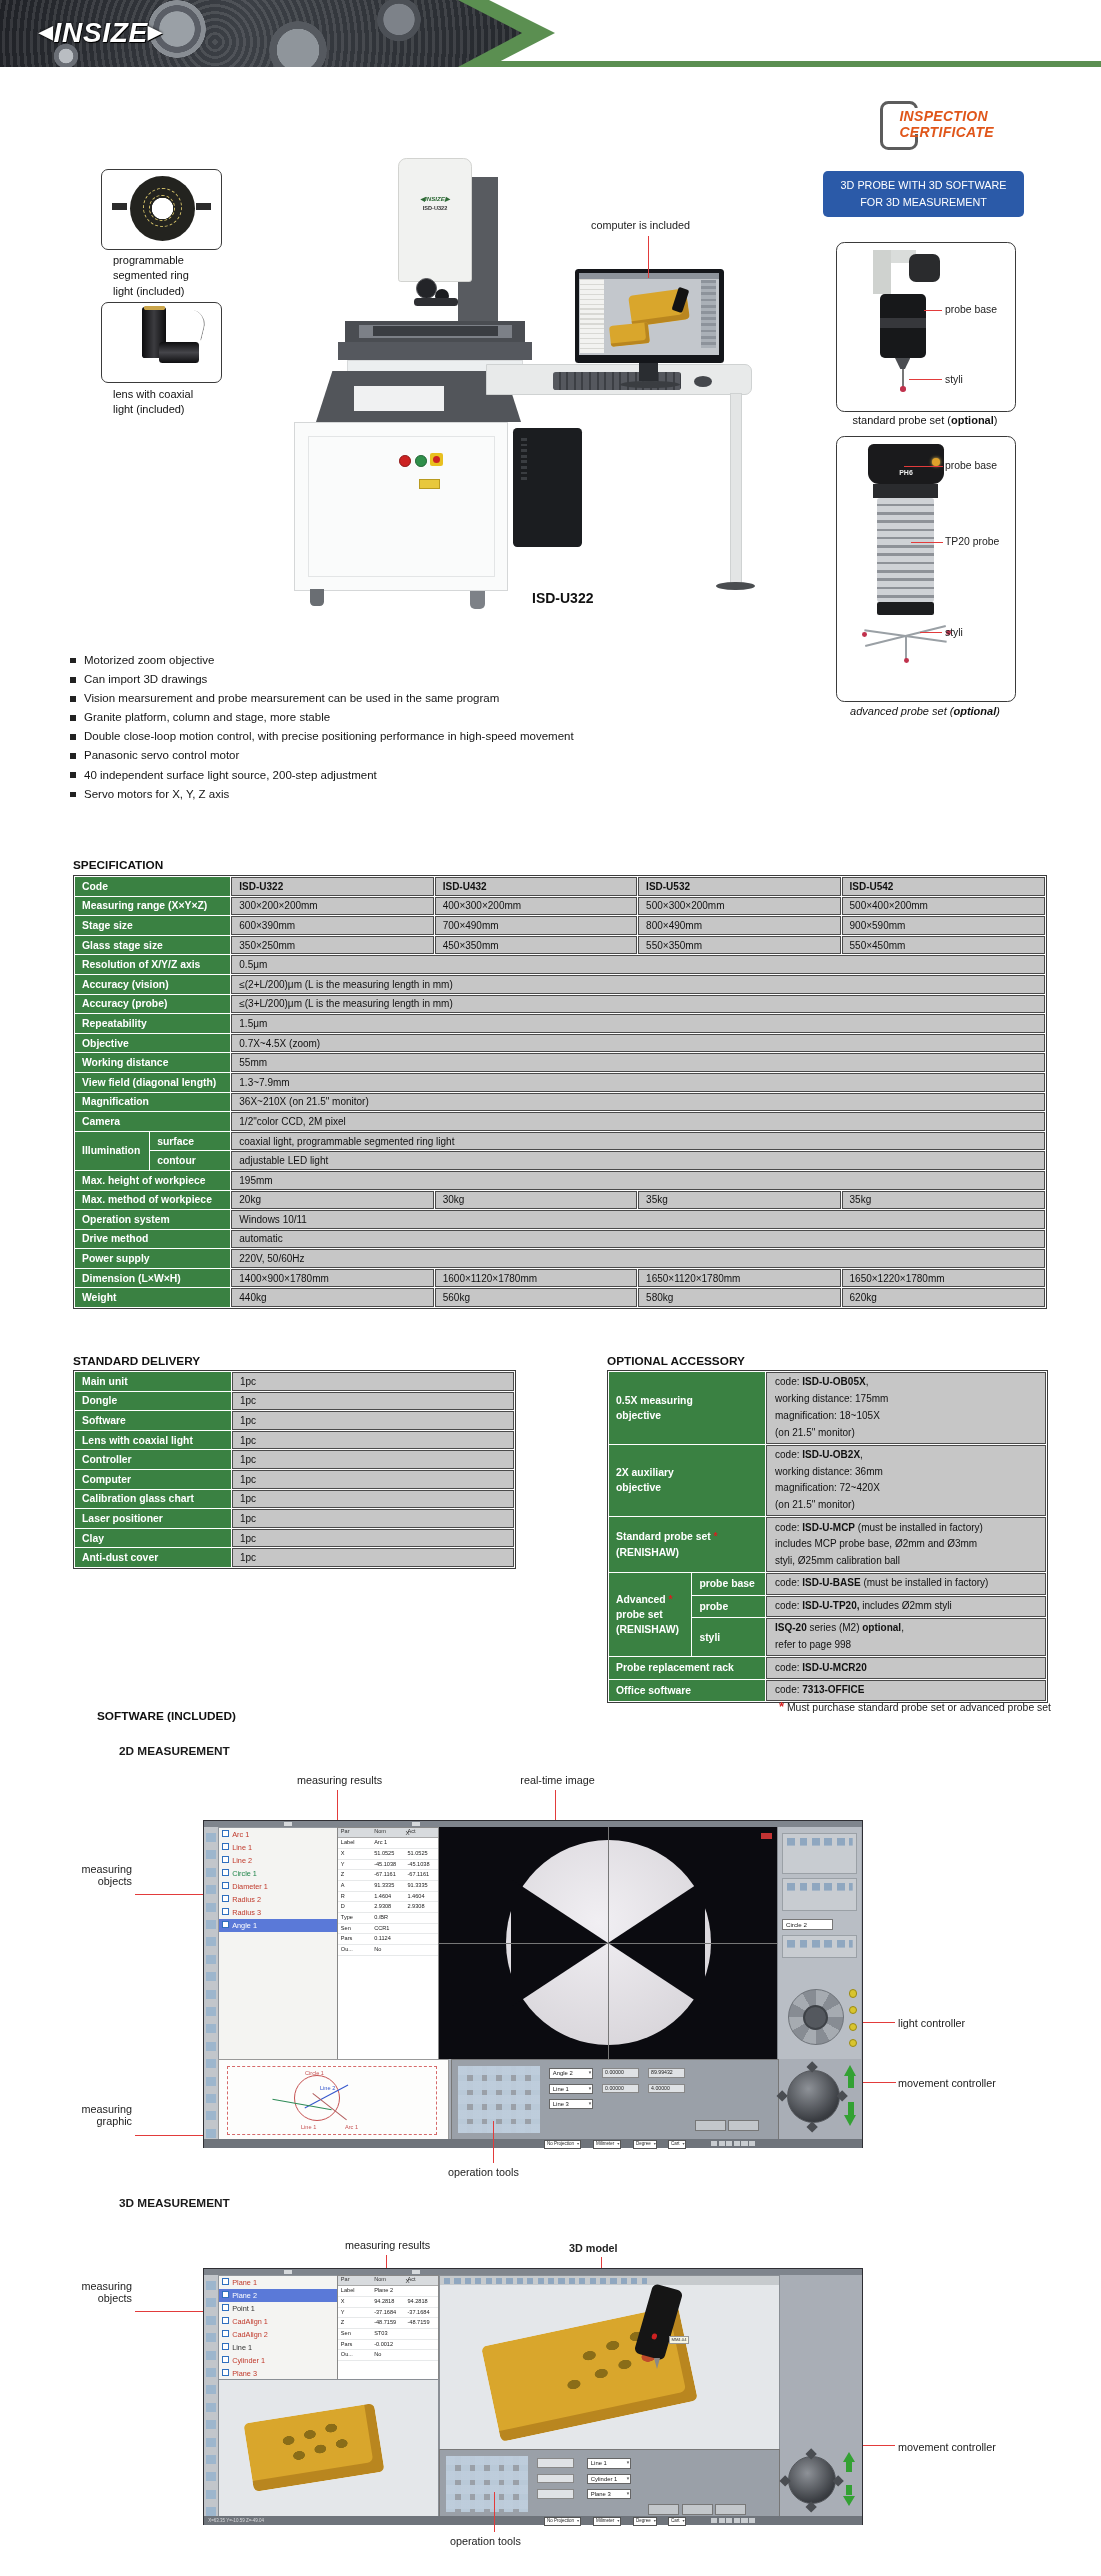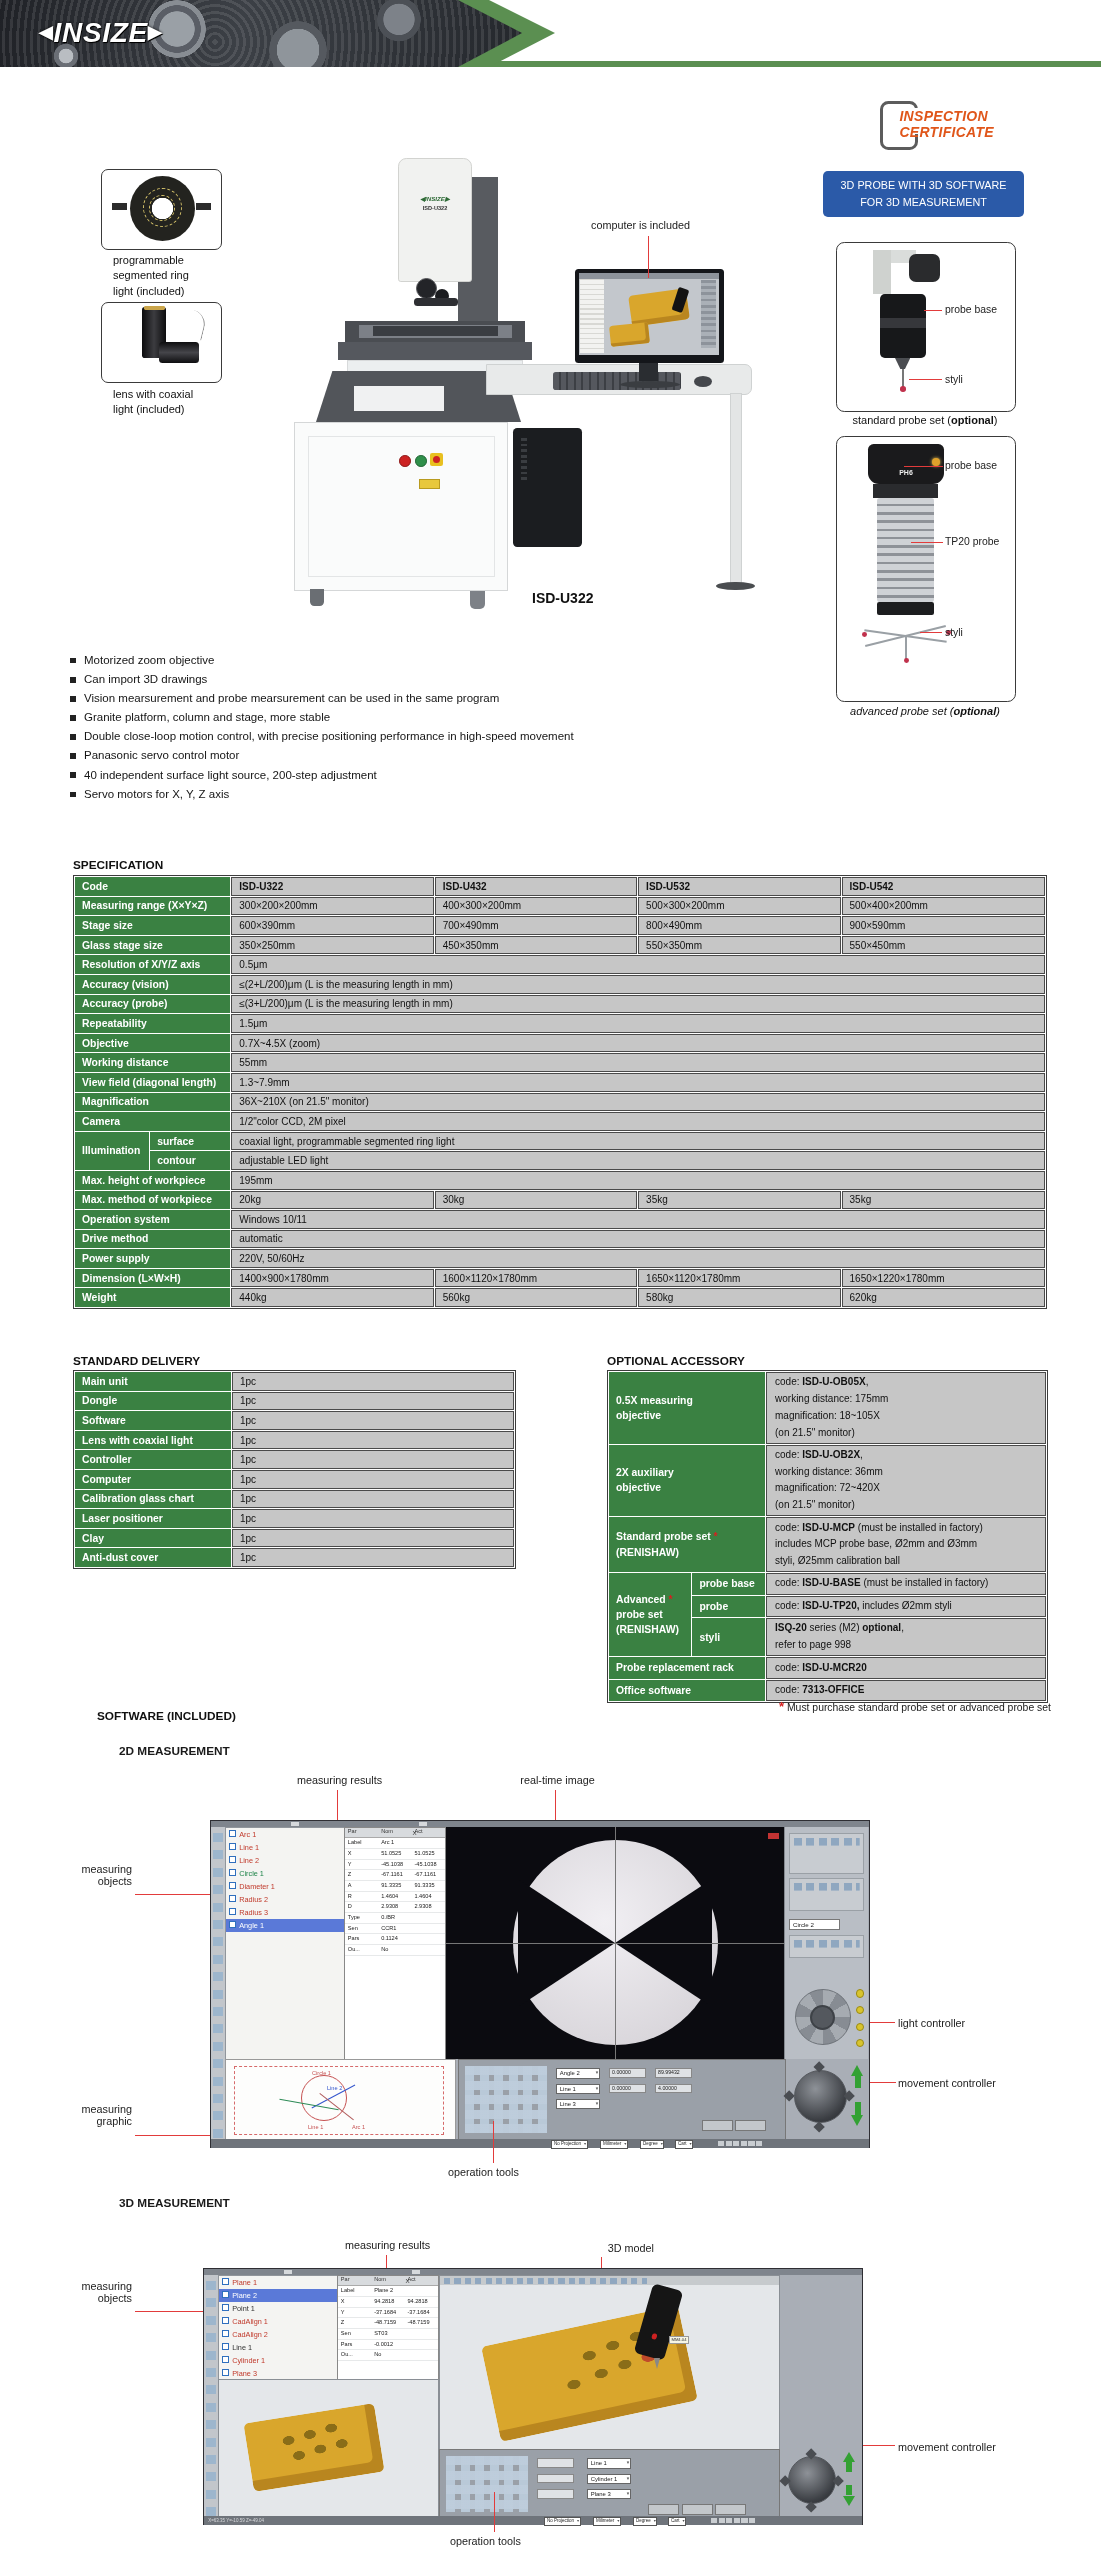--- a/index.html
+++ b/index.html
@@ -649,21 +649,21 @@
 objects</div>
   <div class="abs rline-h" style="left:135px;top:1894px;width:87px;"></div>
   <div class="abs callout pre" style="left:42px;top:2103px;width:90px;text-align:right;">measuring
 graphic</div>
   <div class="abs rline-h" style="left:135px;top:2135px;width:87px;"></div>
   <div class="abs callout" style="left:898px;top:2017px;">light controller</div>
   <div class="abs rline-h" style="left:819px;top:2022px;width:76px;"></div>
   <div class="abs callout" style="left:898px;top:2077px;">movement controller</div>
   <div class="abs rline-h" style="left:800px;top:2082px;width:96px;"></div>
 
-  <div class="abs win" style="left:210px;top:1820px;width:658px;height:326px;">
+  <div class="abs win" style="left:203px;top:1820px;width:658px;height:326px;">
     <div class="tbar">
         <i style="left:80px;"></i>
         <i style="left:208px;"></i>
       </div>
     <div class="istrip"></div>
     <div class="tree" style="left:14px;top:6.2px;width:119px;height:232px;" id="tree2d">
         <div class="trow"><span class="cb"></span><span style="color: rgb(192, 57, 43);">Arc 1</span></div>
         <div class="trow"><span class="cb"></span><span style="color: rgb(192, 57, 43);">Line 1</span></div>
         <div class="trow"><span class="cb"></span><span style="color: rgb(192, 57, 43);">Line 2</span></div>
         <div class="trow"><span class="cb"></span><span style="color: rgb(30, 132, 73);">Circle 1</span></div>
@@ -807,21 +807,21 @@
         </div>
     </div>
   </div>
 
   <div class="abs rline-v" style="left:493px;top:2121px;height:42px;"></div>
   <div class="abs callout" style="left:448px;top:2166px;">operation tools</div>
 
   <div class="abs subhead2" style="top:2196px;">3D MEASUREMENT</div>
   <div class="abs callout" style="left:337px;top:2239px;width:101px;text-align:center;">measuring results</div>
   <div class="abs rline-v" style="left:386px;top:2255px;height:39px;"></div>
-  <div class="abs callout" style="left:588px;top:2242px;width:66px;text-align:right;">3D model</div>
+  <div class="abs callout" style="left:569px;top:2242px;width:66px;text-align:left;font-weight:bold;">3D model</div>
   <div class="abs rline-v" style="left:601px;top:2257px;height:97px;"></div>
   <div class="abs callout pre" style="left:42px;top:2280px;width:90px;text-align:right;">measuring
 objects</div>
   <div class="abs rline-h" style="left:135px;top:2311px;width:87px;"></div>
   <div class="abs callout" style="left:898px;top:2441px;">movement controller</div>
   <div class="abs rline-h" style="left:809px;top:2445px;width:86px;"></div>
 
   <div class="abs win" style="left:203px;top:2268px;width:658px;height:255px;">
     <div class="tbar">
         <i style="left:80px;"></i>

